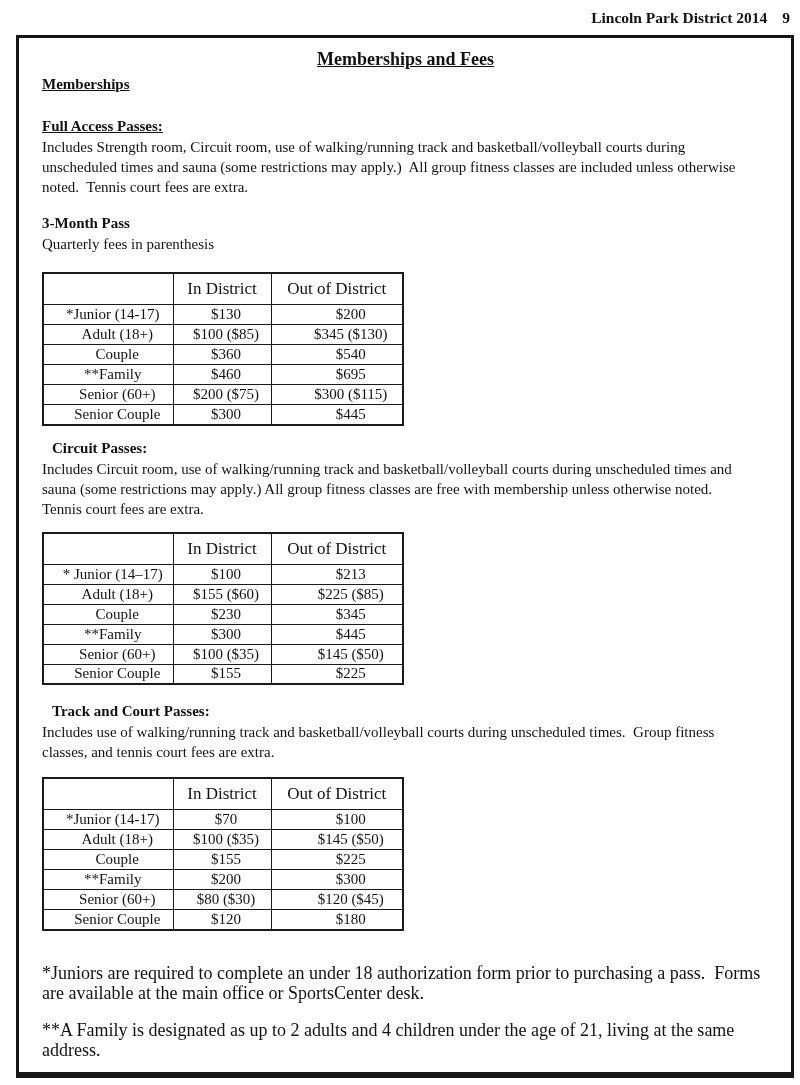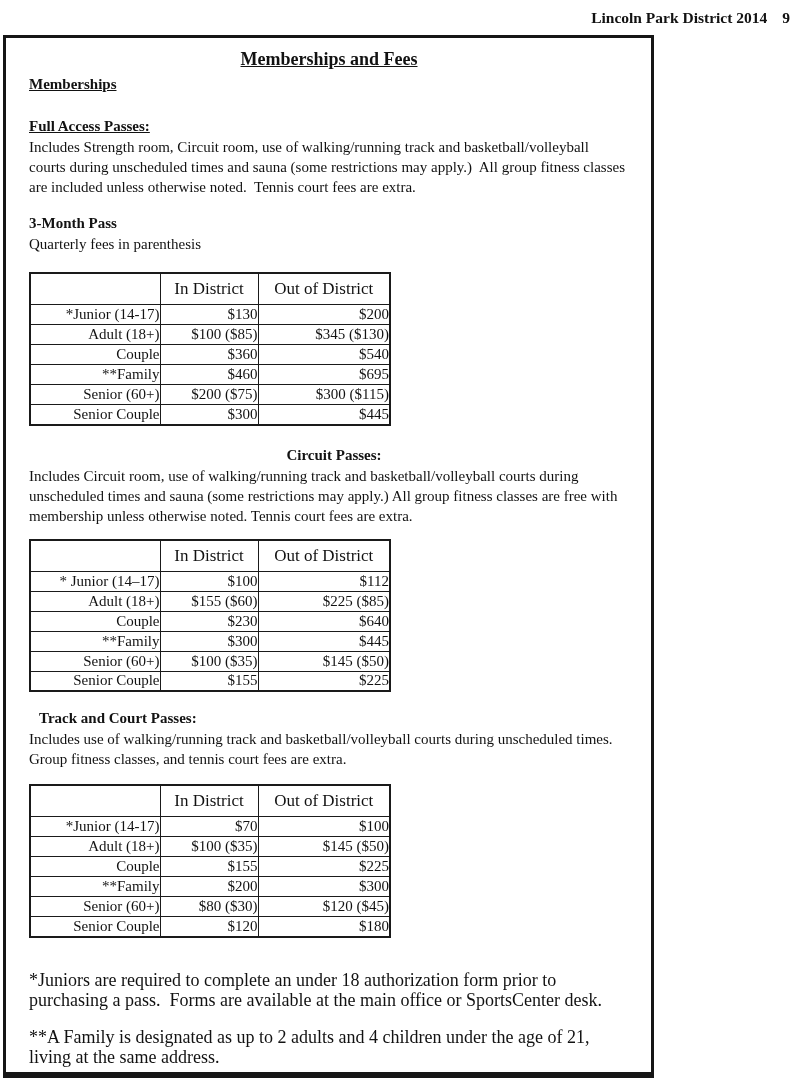--- a/index.html
+++ b/index.html
@@ -16,22 +16,22 @@
   .page-header {
     position: absolute;
     top: 9px; right: 10px;
     display: flex; gap: 15px;
     font-weight: bold;
     font-size: 15.5px;
   }
 
   .border-box {
     position: absolute;
-    left: 3px; top: 35px;
-    width: 651px; height: 1043px;
+    left: 16px; top: 35px;
+    width: 778px; height: 1043px;
     border: 3px solid #161616;
     border-bottom-width: 6px;
     padding: 5px 22px 0 23px;
     background: #ffffff;
   }
 
   .doc-title {
     text-align: center;
     font-weight: bold;
     font-size: 18px;
@@ -55,21 +55,21 @@
     white-space: pre-wrap;
   }
 
   .indent { margin-left: 10px; }
 
   #memberships-heading { margin-top: 3px; }
   #memberships-body   { max-width: 712px; }
   #full-access-heading { margin-top: 22px; }
   #full-access-body   { max-width: 712px; }
   #pass-title         { margin-top: 16px; }
-  #circuit-heading    { margin-top: 19px; text-align: center; }
+  #circuit-heading    { margin-top: 12px; }
   #circuit-body       { max-width: 700px; }
   #track-heading      { margin-top: 16px; }
   #track-body         { max-width: 700px; }
 
   table.fee-table {
     border-collapse: collapse;
     table-layout: fixed;
     width: 360px;
     border: 2.5px solid #1a1a1a;
   }
@@ -86,21 +86,21 @@
     font-weight: normal;
     font-size: 17px;
     height: 26px;
     text-align: center;
     padding: 5px;
   }
   .fee-table td {
     font-size: 15px;
     height: 20px;
     padding: 0;
-    text-align: right;
+    text-align: center;
   }
   th.c-label, td.c-label { width: 130px; }
   th.c-in,    td.c-in    { width: 98px;  }
   th.c-out,   td.c-out   { width: 132px; }
   td.c-label { padding-left: 18px; }
   td.c-label.hang { padding-left: 9px; }
   td.c-in  { padding-left: 8px; }
   td.c-out { padding-left: 28px; }
 
   .footnote {
@@ -187,31 +187,31 @@
         <tr>
           <th class="c-label"></th>
           <th class="c-in">In District</th>
           <th class="c-out">Out of District</th>
         </tr>
       </thead>
       <tbody>
           <tr>
             <td class="c-label hang">* Junior (14–17)</td>
             <td class="c-in">$100</td>
-            <td class="c-out">$112</td>
+            <td class="c-out">$213</td>
           </tr>
           <tr>
             <td class="c-label">Adult (18+)</td>
             <td class="c-in">$155 ($60)</td>
             <td class="c-out">$225 ($85)</td>
           </tr>
           <tr>
             <td class="c-label">Couple</td>
             <td class="c-in">$230</td>
-            <td class="c-out">$640</td>
+            <td class="c-out">$345</td>
           </tr>
           <tr>
             <td class="c-label hang">**Family</td>
             <td class="c-in">$300</td>
             <td class="c-out">$445</td>
           </tr>
           <tr>
             <td class="c-label">Senior (60+)</td>
             <td class="c-in">$100 ($35)</td>
             <td class="c-out">$145 ($50)</td>

